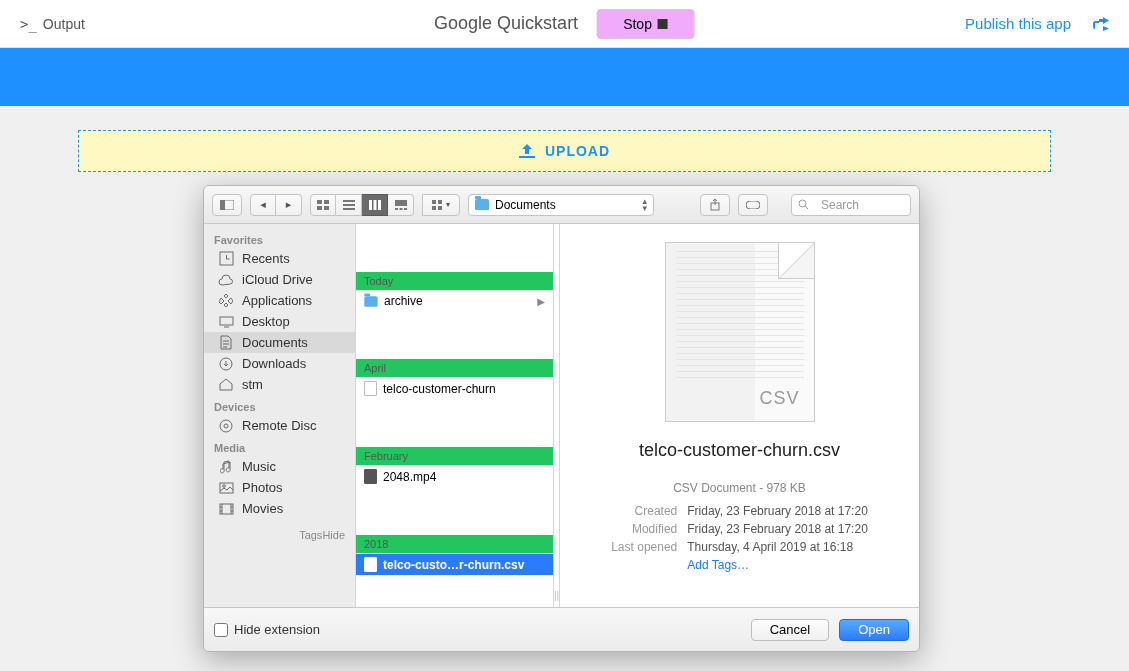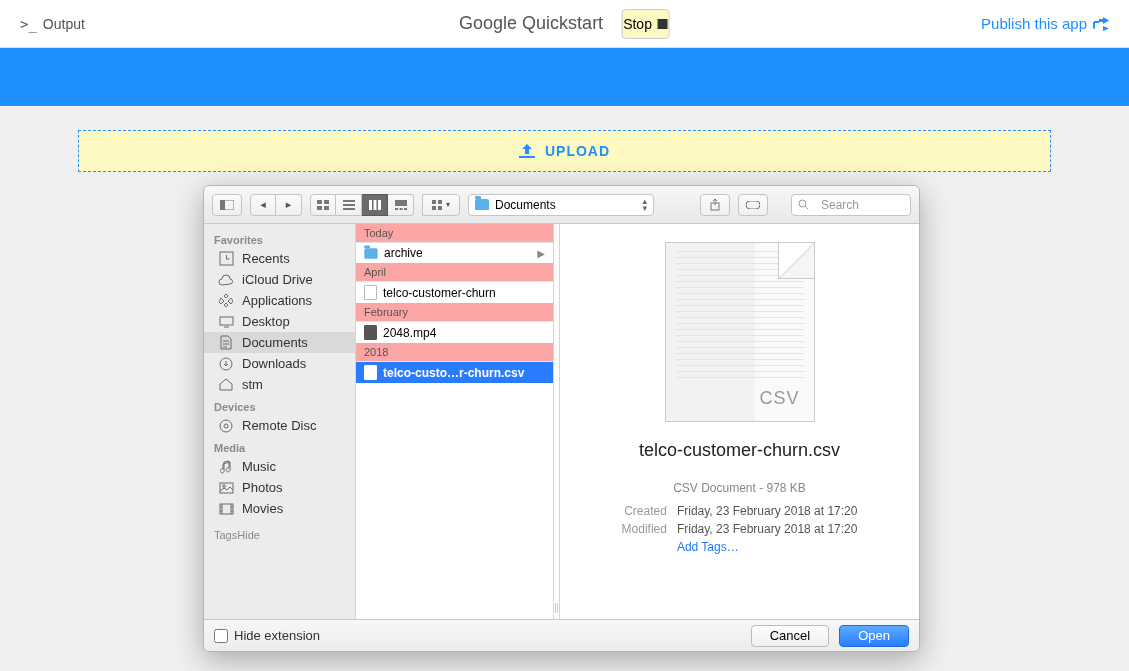--- a/index.html
+++ b/index.html
@@ -3,23 +3,23 @@
 <meta charset="utf-8">
 <style>
   * { box-sizing: border-box; margin: 0; padding: 0; font-family: -apple-system, BlinkMacSystemFont, "Segoe UI", Helvetica, Arial, sans-serif; }
   body { background: #f0f0f0; width: 1129px; height: 671px; overflow: hidden; position: relative; }
   
   .top-bar { height: 48px; background: #fff; border-bottom: 1px solid #e0e0e0; display: flex; align-items: center; padding: 0 20px; position: relative; }
   .output-label { display: flex; align-items: center; gap: 6px; color: #555; font-size: 14px; }
   .output-label .prompt { font-family: monospace; font-size: 14px; }
   .top-center { position: absolute; left:50%; transform: translateX(-50%); display:flex; align-items:center; gap:18px; }
   .app-title { font-size: 18px; color: #555; }
-  .stop-btn { background:#fef9c3; border:1px solid #ccc; border-radius:4px; padding:6px 1px; font-size:14px; display:flex; align-items:center; gap:6px; cursor:pointer; }
+  .stop-btn { background:#f0abfc; border:1px solid #ccc; border-radius:4px; padding:6px 26px; font-size:14px; display:flex; align-items:center; gap:6px; cursor:pointer; }
   .stop-square { width:10px;height:10px;background:#333; }
-  .publish-link { margin-left:auto; color:#1e90ff; font-size:15px; display:flex; align-items:center; gap:6px; }
+  .publish-link { margin-left:auto; color:#1e90ff; font-size:15px; display:flex; align-items:center; gap:22px; }
   
   .blue-band { height:58px; background:#1e90ff; }
   
   .upload-zone { margin:24px 78px 0; border:1px dashed #1e90ff; height:42px; display:flex; align-items:center; justify-content:center; gap:10px; color:#1e90ff; font-weight:600; letter-spacing:1px; font-size:14px; background:#fef9c3; }
   
   
   .dialog { position:absolute; left:203px; top:185px; width:717px; height:467px; background:#ececec; border:1px solid #b5b5b5; border-radius:6px; box-shadow:0 8px 30px rgba(0,0,0,.3); overflow:hidden; display:flex; flex-direction:column; }
   
   .dlg-toolbar { height:38px; background:linear-gradient(#f7f7f7,#e8e8e8); border-bottom:1px solid #c8c8c8; display:flex; align-items:center; padding:0 8px; gap:8px; }
   .tb-group { display:flex; }
@@ -35,45 +35,45 @@
   .folder-glyph::before{content:""; position:absolute; top:-3px; left:0; width:6px; height:3px; background:#5ab0e8; border-radius:1px 1px 0 0;}
   .search-box { flex:1; height:22px; background:#fff; border:1px solid #c4c4c4; border-radius:4px; display:flex; align-items:center; padding:0 6px; gap:12px; font-size:12px; color:#999; max-width:120px; margin-left:auto;}
   
   .dlg-body { flex:1; display:flex; min-height:0; }
   
   .sidebar { width:152px; background:#ececec; border-right:1px solid #d6d6d6; overflow:hidden; font-size:13px; color:#333; padding-top:4px;}
   .sb-head { font-size:11px; color:#8a8a8a; font-weight:600; padding:6px 10px 2px; }
   .sb-item { display:flex; align-items:center; gap:8px; padding:3px 10px 3px 14px; cursor:default;}
   .sb-item.selected { background:#d9d9d9; }
   .sb-icon { width:16px; height:14px; display:flex; align-items:center; justify-content:center; color:#6b6b6b; font-size:13px;}
-  .sb-tags{ display:flex; justify-content:flex-start; padding:10px 10px 4px; font-size:11px; color:#8a8a8a;}
+  .sb-tags{ display:flex; justify-content:flex-end; padding:10px 10px 4px; font-size:11px; color:#8a8a8a;}
   
   .column { width:198px; border-right:1px solid #d6d6d6; background:#fff; font-size:12px; overflow:auto;}
-  .col-head { background:#fca5a5; color:#555; font-size:11px; padding:3px 8px; border-bottom:1px solid #e4e4e4;}
+  .col-head { background:#22c55e; color:#555; font-size:11px; padding:3px 8px; border-bottom:1px solid #e4e4e4;margin-top:48px;}
   .col-row { display:flex; align-items:center; gap:6px; padding:3px 8px; white-space:nowrap; overflow:hidden;}
   .col-row.selected { background:#2a7cff; color:#ffffff;font-weight:bold; }
   .col-row .chev { margin-left:auto; color:#888; font-size:10px;}
   .file-ic{ width:13px;height:15px;background:#fff;border:1px solid #bbb; border-radius:1px; position:relative; flex-shrink:0;}
   .file-ic.csv-sel{background:#fff;border-color:#fff;}
   
   .preview { flex:1; background:#fff; display:flex; flex-direction:column; align-items:center; padding:18px 20px 0; font-size:13px;}
   .pv-thumb { width:150px; height:180px; border:1px solid #ccc; background:linear-gradient(90deg,#f2f2f2 0 60%, #fafafa 60% 100%); position:relative; margin-bottom:18px;}
   .pv-thumb .fold { position:absolute; top:0; right:0; width:36px; height:36px; background:linear-gradient(135deg,#fff 0 49%, #ddd 50% 51%, #f5f5f5 52% 100%); border-left:1px solid #ccc; border-bottom:1px solid #ccc;}
   .pv-thumb .lines { position:absolute; inset:8px 10px 38px 10px; background:repeating-linear-gradient(#e4e4e4 0 1px, transparent 1px 6px);}
   .pv-thumb .badge { position:absolute; bottom:12px; right:14px; font-size:18px; letter-spacing:1px; color:#9a9a9a;}
   .pv-name { font-size:18px; color:#222; margin-bottom:20px;}
   .pv-meta { font-size:12px; color:#555; width:100%; }
   .pv-meta .typ{ text-align:center; color:#888; margin-bottom:6px;}
   .pv-meta table{ margin:0 auto;}
   .pv-meta td{ padding:1px 4px; vertical-align:top;}
   .pv-meta td:first-child{ text-align:right; color:#999;}
   .pv-addtags{ color:#1e7bff; cursor:pointer;}
   .col-handle{width:6px;background:#fff;border-right:1px solid #d6d6d6;display:flex;align-items:flex-end;justify-content:center;padding-bottom:6px;color:#bbb;font-size:10px;}
   
-  .dlg-footer { height:32px; border-top:1px solid #c8c8c8; background:linear-gradient(#f7f7f7,#ececec); display:flex; align-items:center; padding:0 10px; gap:10px;}
+  .dlg-footer { height:44px; border-top:1px solid #c8c8c8; background:linear-gradient(#f7f7f7,#ececec); display:flex; align-items:center; padding:0 10px; gap:10px;}
   .hide-ext { display:flex; align-items:center; gap:6px; font-size:13px; color:#333;}
   .hide-ext input{ width:14px;height:14px;}
   .footer-spacer{flex:1;}
   .fbtn { height:22px; padding:0 18px; border:1px solid #bdbdbd; border-radius:4px; background:linear-gradient(#fdfdfd,#f0f0f0); font-size:13px; cursor:pointer;}
   .fbtn.primary { background:linear-gradient(#5aaaff,#2a7cff); border-color:#1f6de0; color:#fff;}
   
   svg{display:block}
 </style>
 </head>
 <body>
@@ -347,20 +347,24 @@
           <tbody>
               <tr>
                 <td>Created</td>
                 <td>Friday, 23 February 2018 at 17:20</td>
               </tr>
           <tr>
                 <td>Modified</td>
                 <td>Friday, 23 February 2018 at 17:20</td>
               </tr>
           <tr>
+                <td>Last opened</td>
+                <td>Thursday, 4 April 2019 at 16:18</td>
+              </tr>
+          <tr>
                 <td></td>
                 <td class="pv-addtags">Add Tags…</td>
               </tr>
         </tbody>
           </table>
       </div>
     </div>
   </div>
 
   <div class="dlg-footer">

